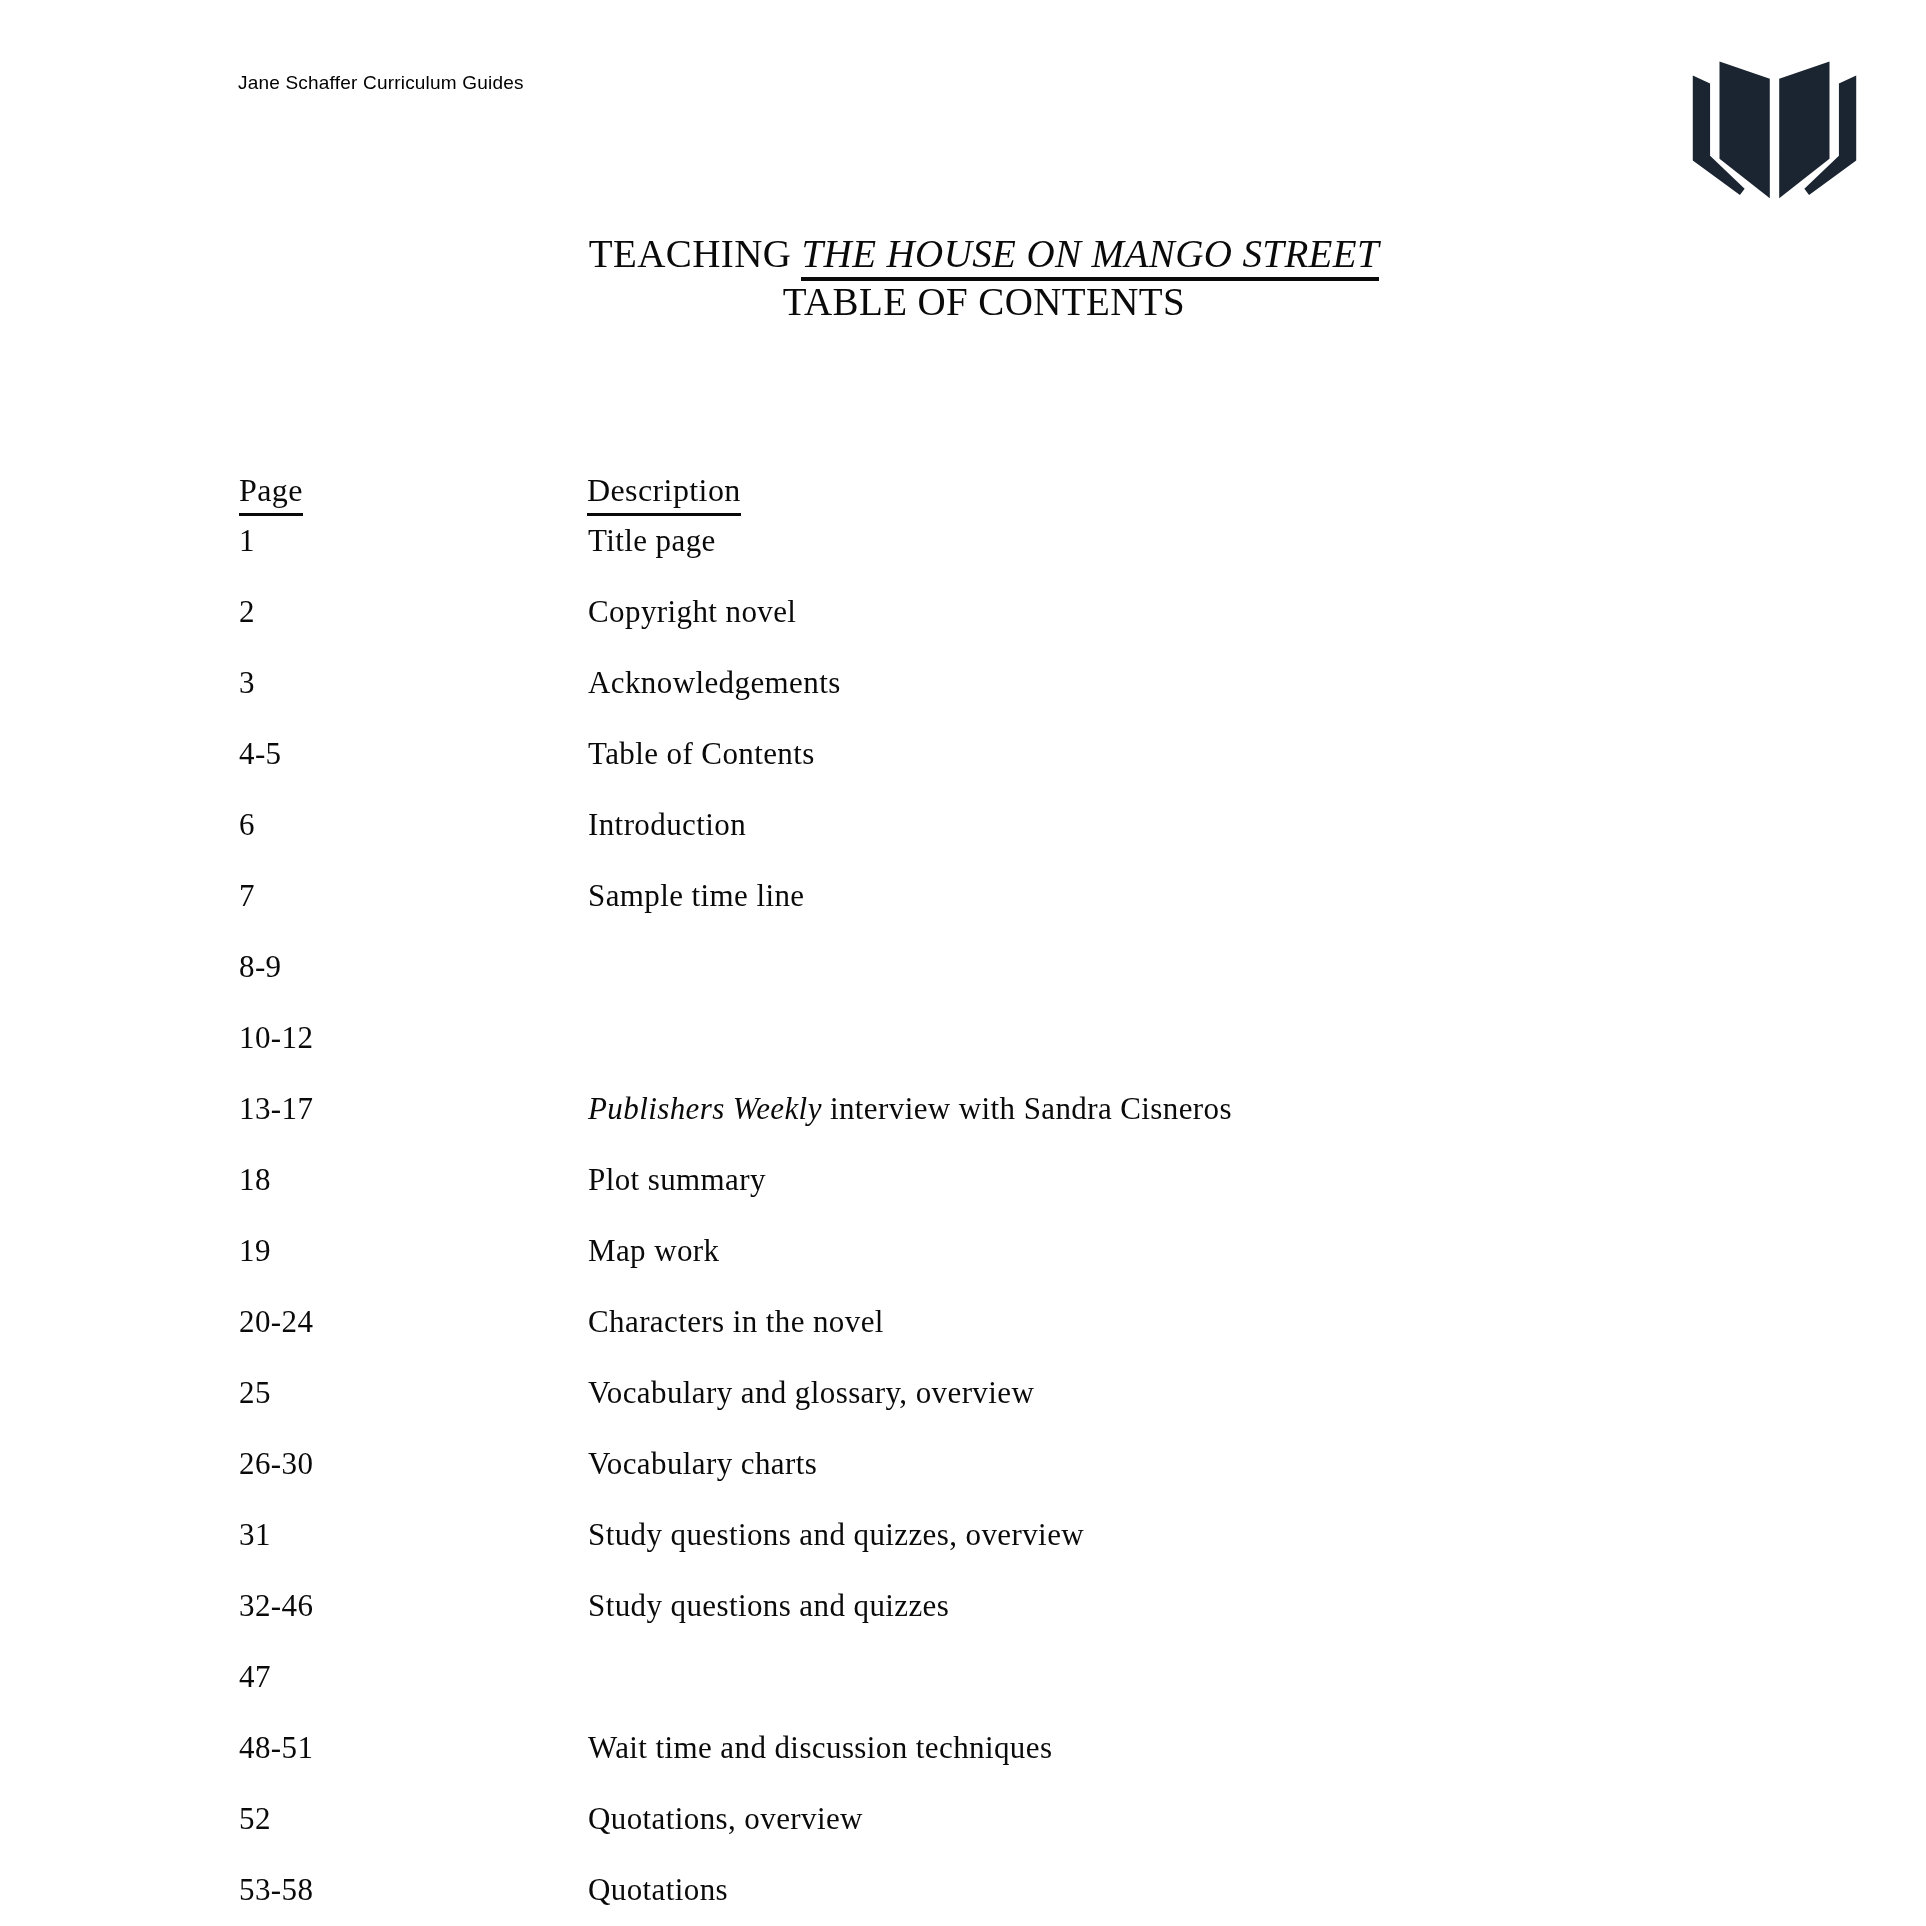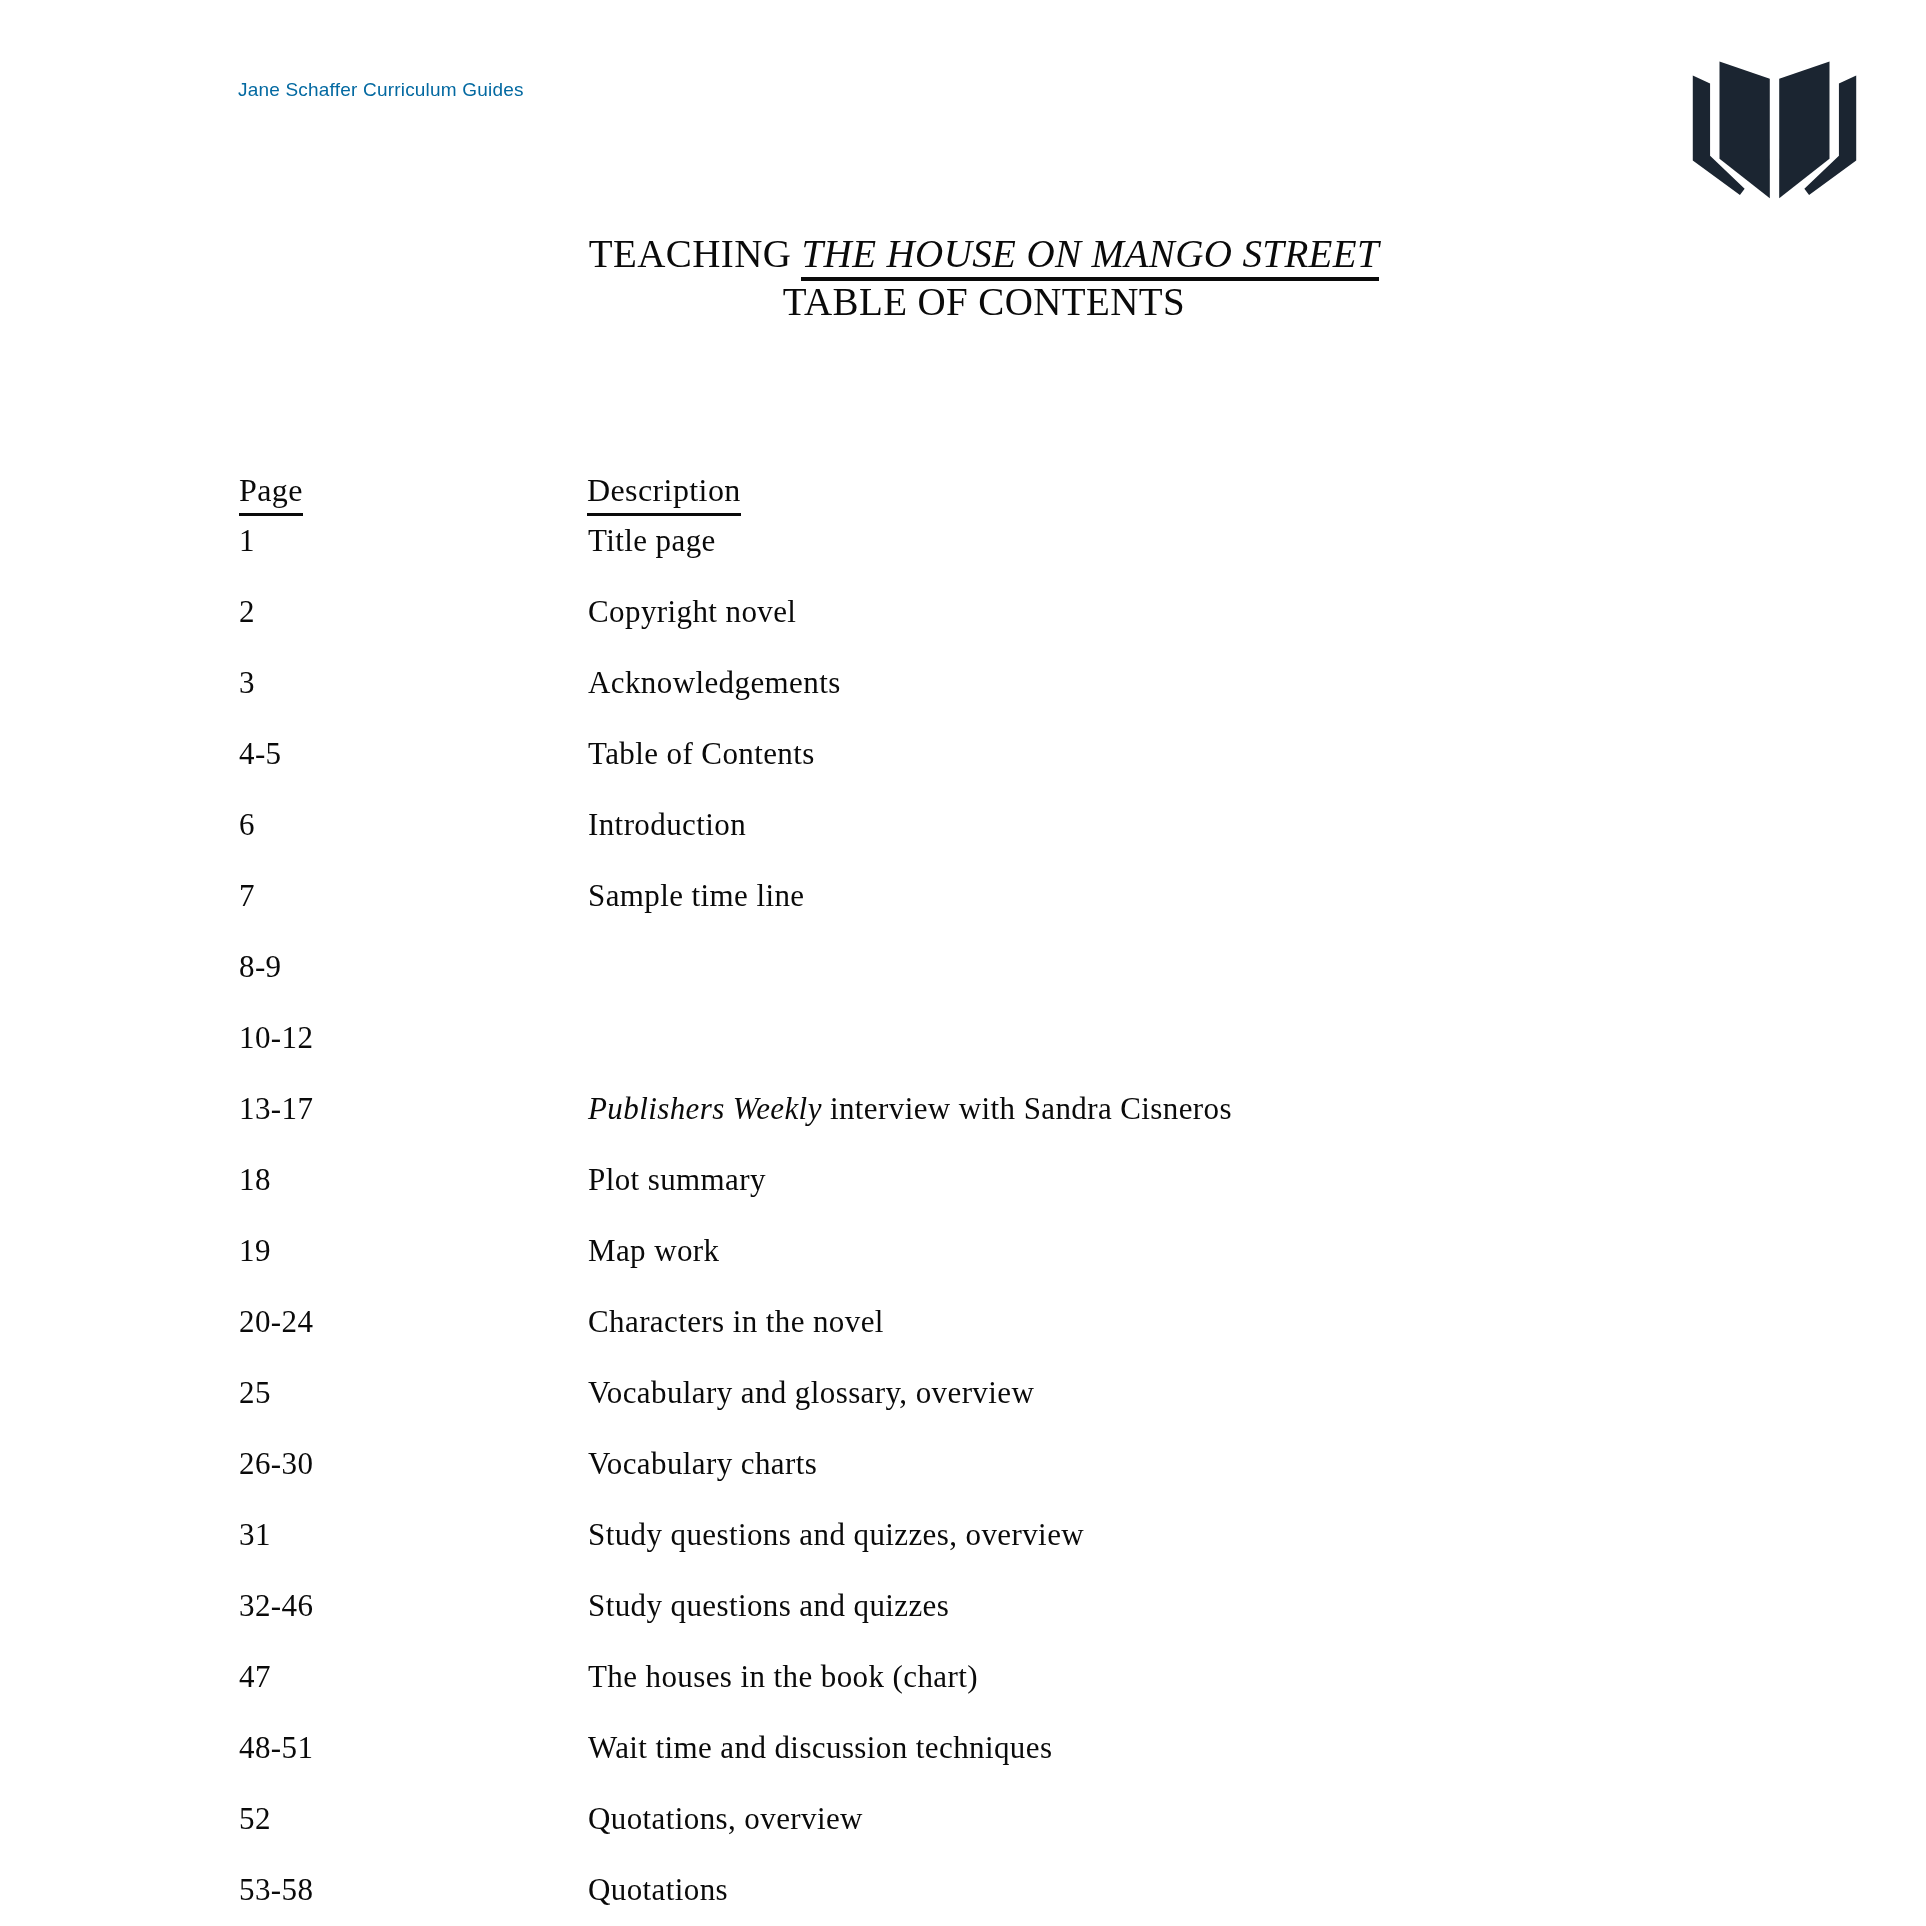--- a/index.html
+++ b/index.html
@@ -8,25 +8,25 @@
     width: 1968px;
     height: 2542px;
     background: #ffffff;
     overflow: hidden;
     font-family: "Liberation Serif", "DejaVu Serif", serif;
     color: #0a0a0a;
   }
   .brand {
     position: absolute;
     left: 238px;
-    top: 79px;
+    top: 72px;
     font-family: "Liberation Sans", "DejaVu Sans", sans-serif;
     font-size: 19px;
     letter-spacing: 0.2px;
-    color: #0369a1;
+    color: #000000;
     white-space: nowrap;
   }
   .logo {
     position: absolute;
     left: 1680px;
     top: 52px;
     width: 189px;
     height: 154px;
   }
   .title-wrap {
@@ -157,21 +157,20 @@
       <div class="row">
         <span class="pg">31</span>
         <span class="desc"><i class="ital"></i><span>Study questions and quizzes, overview</span></span>
       </div>
       <div class="row">
         <span class="pg">32-46</span>
         <span class="desc"><i class="ital"></i><span>Study questions and quizzes</span></span>
       </div>
       <div class="row">
         <span class="pg">47</span>
-        <span class="desc"><i class="ital"></i><span>The houses in the book (chart)</span></span>
       </div>
       <div class="row">
         <span class="pg">48-51</span>
         <span class="desc"><i class="ital"></i><span>Wait time and discussion techniques</span></span>
       </div>
       <div class="row">
         <span class="pg">52</span>
         <span class="desc"><i class="ital"></i><span>Quotations, overview</span></span>
       </div>
       <div class="row">

